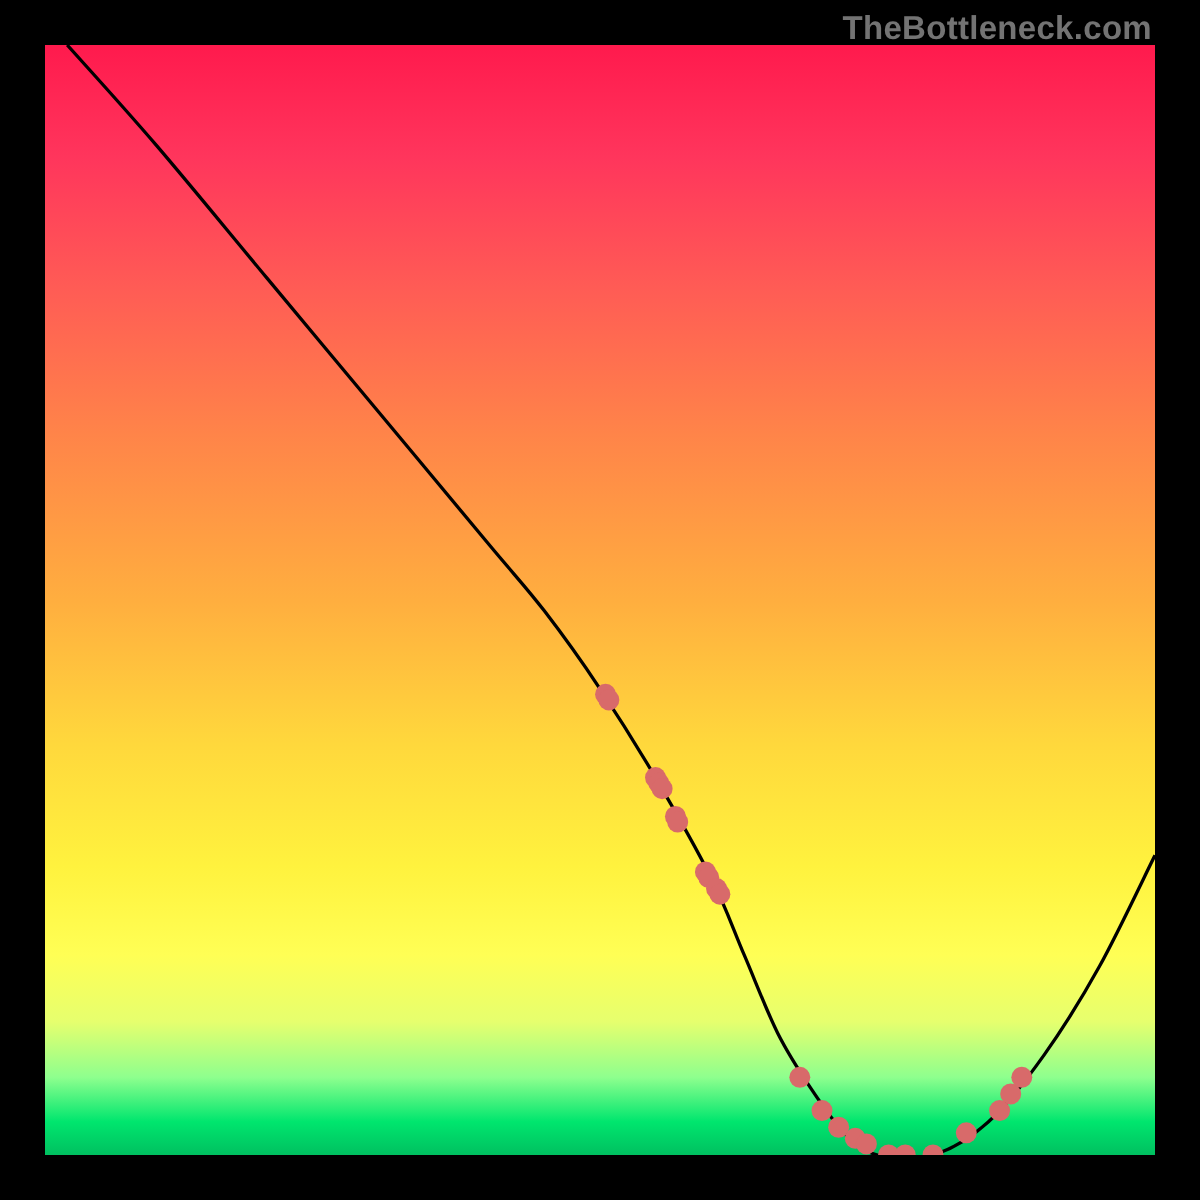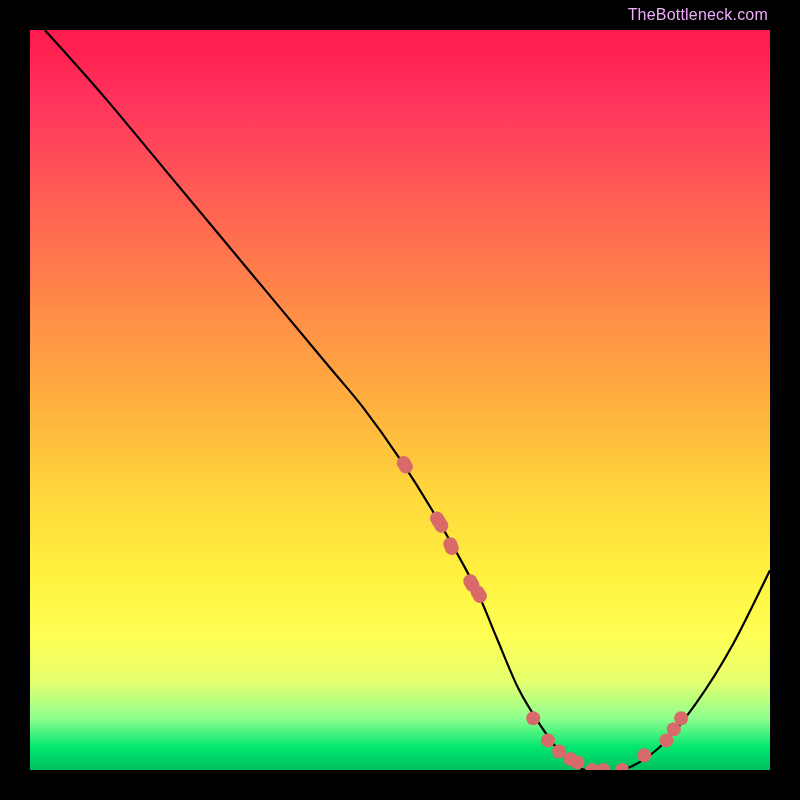--- a/index.html
+++ b/index.html
@@ -37,23 +37,23 @@
       #e6ff6e 88%,
       #8eff8e 93%,
       #00e66e 97%,
       #00c060 100%
     );
   }
   .watermark {
     position: absolute;
     right: 32px;
     top: 6px;
-    font-size: 16px;
-    font-weight: 400;
-    color: #f0abfc;
+    font-size: 22px;
+    font-weight: 700;
+    color: #737373;
     letter-spacing: 0.2px;
   }
   svg.curve {
     position: absolute;
     left: 0;
     top: 0;
     width: 100%;
     height: 100%;
   }
 </style>

